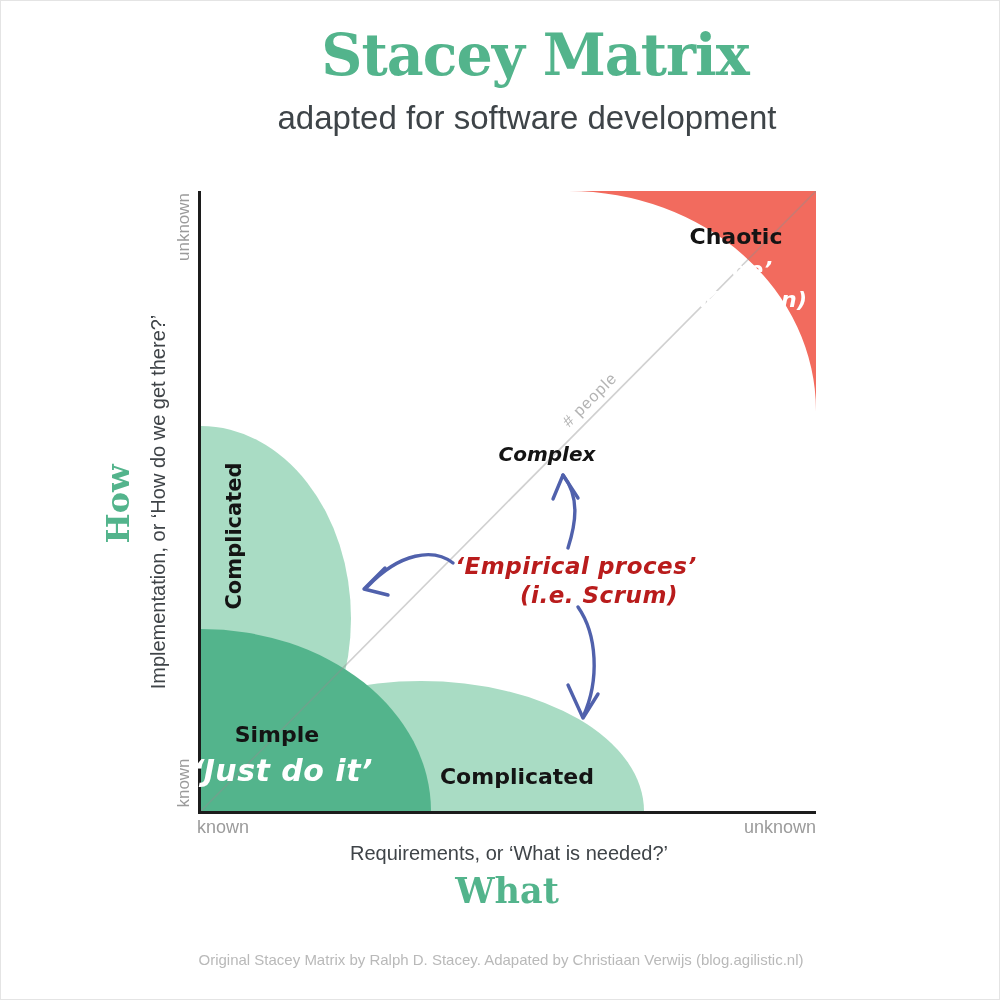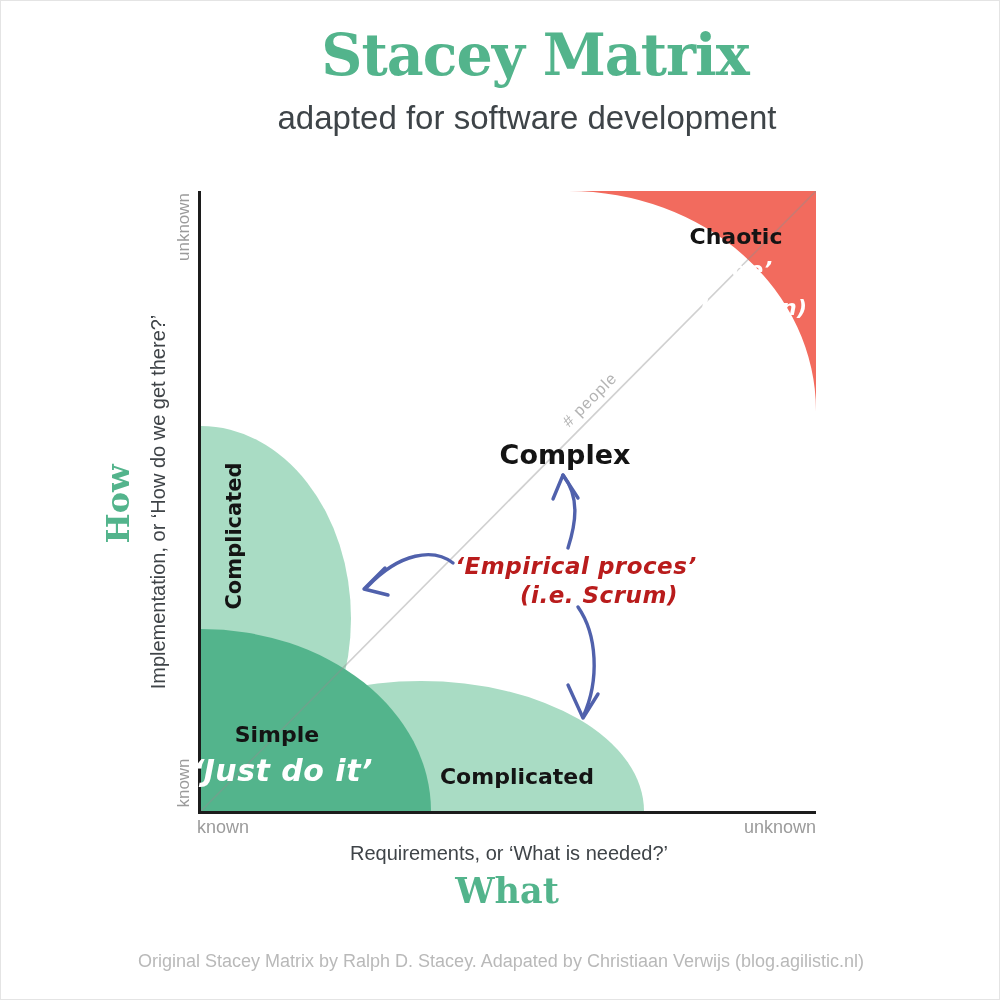--- a/index.html
+++ b/index.html
@@ -7,21 +7,21 @@
     position:relative;width:1000px;height:1000px;background:#fff;
     overflow:hidden;border:1px solid #e4e4e4;box-sizing:border-box;
     font-family:"Liberation Sans", sans-serif;
   }
   .center-row{position:absolute;left:0;width:1000px;text-align:center;}
   .title{
     font-family:"DejaVu Serif", serif;font-weight:700;font-size:57px;
     color:#53b48c;letter-spacing:-1px;
   }
   .subtitle{font-size:33px;color:#3e4448;letter-spacing:0px;}
-  .footer{font-size:18px;color:#b9b9b9;}
+  .footer{font-size:15px;color:#b9b9b9;}
   .lbl{position:absolute;transform:translate(-50%,-50%);white-space:nowrap;}
   .rot90{transform:translate(-50%,-50%) rotate(-90deg);}
   .rot45{transform:translate(-50%,-50%) rotate(-45deg);}
   .tick{color:#9b9b9b;font-size:18px;}
   .tick-v{color:#9b9b9b;font-size:17px;}
   .axis-title{color:#3f4448;font-size:20px;}
   .axis-name{
     font-family:"DejaVu Serif", serif;font-weight:700;font-size:32px;color:#53b48c;
   }
   .region-lbl{
@@ -81,23 +81,23 @@
         <path d="M 184 377 L 163 398 L 187 404"></path>
         <path d="M 377 416 C 396 443 399 489 382 526"></path>
         <path d="M 367 494 L 382 527 L 397 503"></path>
       </g>
     </svg>
 
     <div class="lbl rot45 people" style="left:389px;top:209px;"># people</div>
 
     <div class="lbl region-lbl" style="left:535px;top:45px;">Chaotic</div>
     <div class="lbl hand" style="left:523px;top:78px;font-style:italic;">‘Triage’</div>
-    <div class="lbl hand" style="left:523px;top:108px;margin-top:8px;">(i.e. Kanban)</div>
+    <div class="lbl hand" style="left:523px;top:108px;">(i.e. Kanban)</div>
 
-    <div class="lbl region-lbl" style="left:364px;top:263px;font-size:27px;">Complex</div>
+    <div class="lbl region-lbl" style="left:346px;top:263px;font-size:20px;font-style:italic;">Complex</div>
 
     <div class="lbl rot90 region-lbl" style="left:33px;top:345px;font-size:21px;">Complicated</div>
 
     <div class="lbl region-lbl" style="left:76px;top:543px;">Simple</div>
     <div class="lbl hand" style="left:82px;top:579px;font-size:30px;">‘Just do it’</div>
 
     <div class="lbl region-lbl" style="left:316px;top:585px;">Complicated</div>
 
     <div class="lbl annot" style="left:375px;top:375px;">‘Empirical proces’</div>
     <div class="lbl annot" style="left:398px;top:404px;">(i.e. Scrum)</div>

